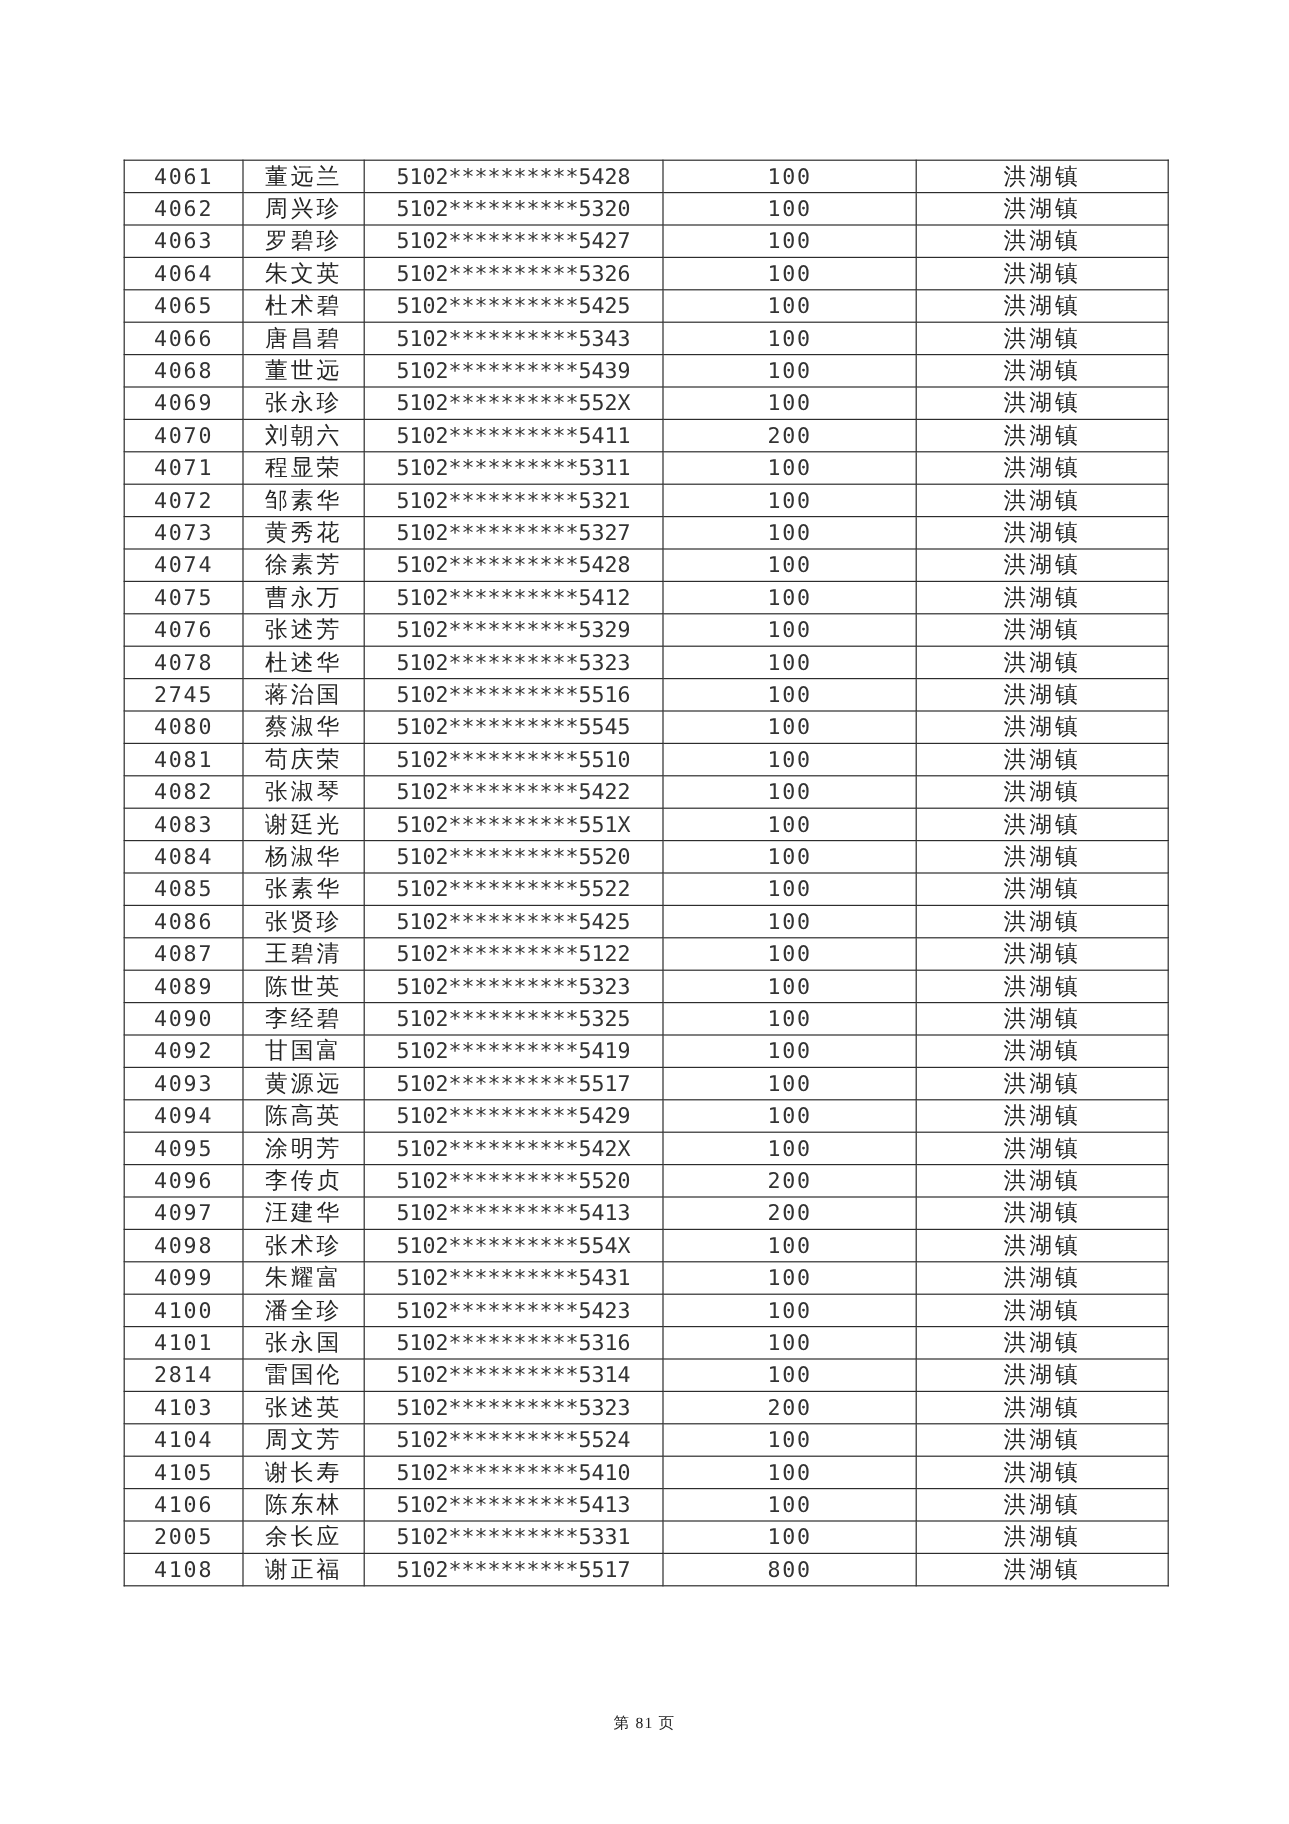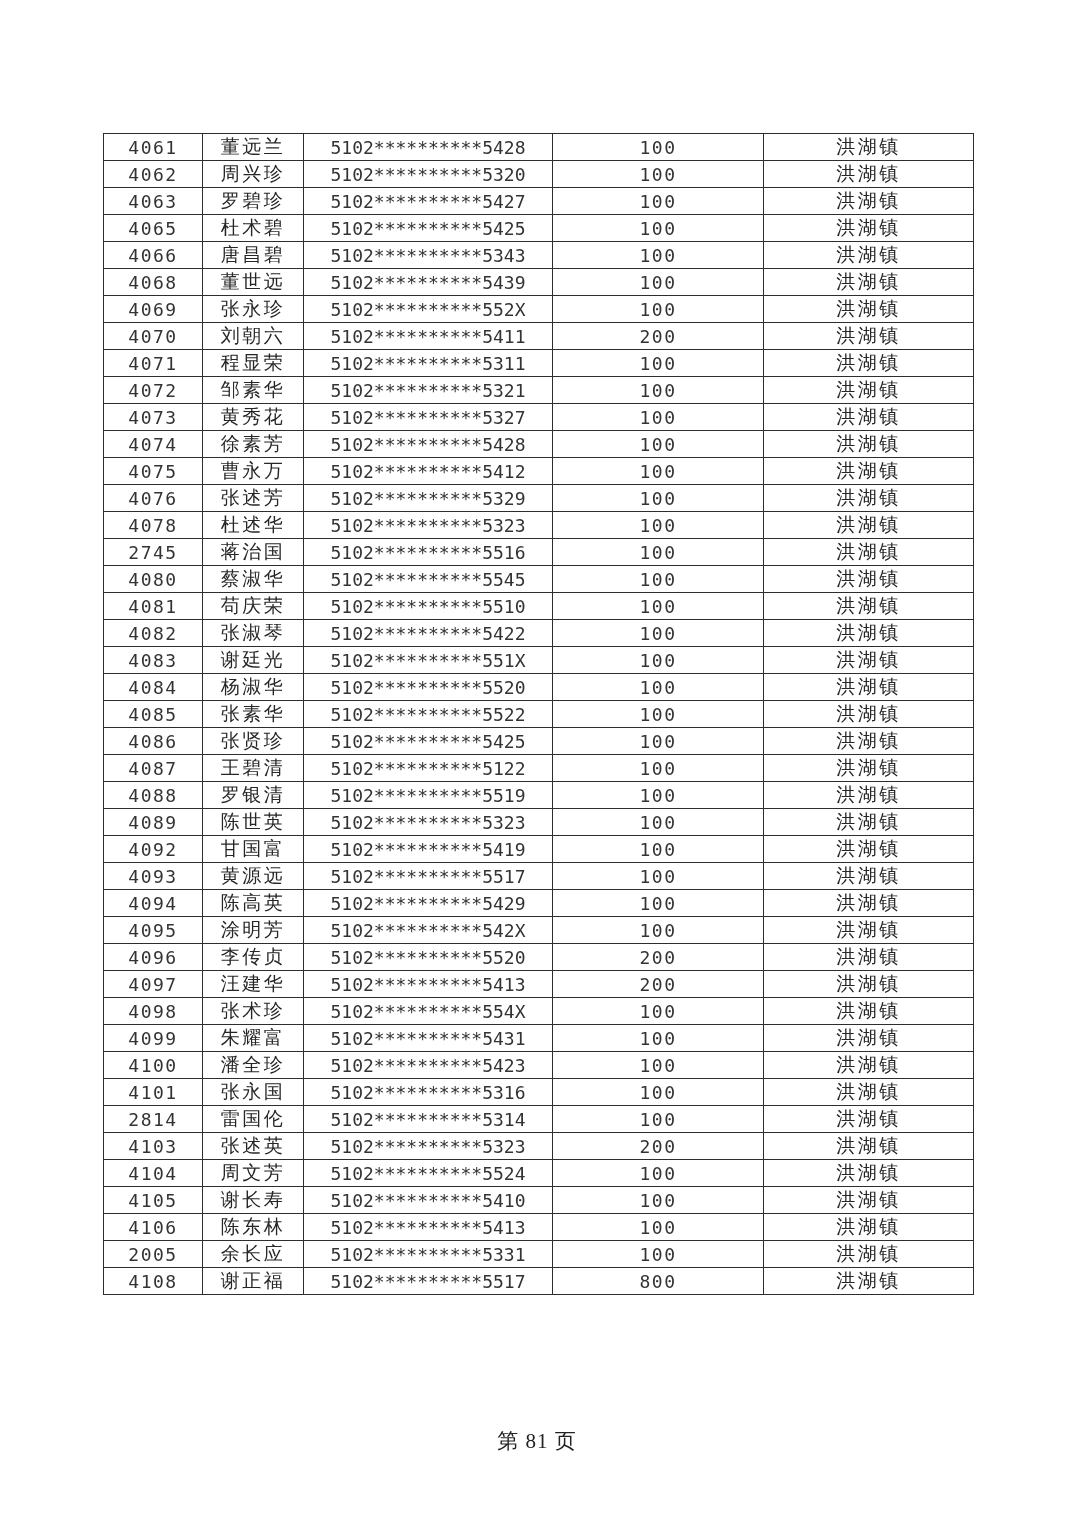--- a/index.html
+++ b/index.html
@@ -47,21 +47,21 @@
   td.sp {
     letter-spacing: 1.5px;
   }
   .footer {
     position: absolute;
     left: 0;
     top: 1427px;
     width: 1074px;
     text-align: center;
     font-family: "Liberation Serif", "DejaVu Serif", serif;
-    font-size: 21px;
+    font-size: 13px;
     letter-spacing: 1px;
     color: #222222;
   }
 </style>
 </head>
 <body>
 
 <div class="page">
   <table class="roster">
     <colgroup>
@@ -87,20 +87,27 @@
           <td class="cjk">洪湖镇</td>
         </tr>
         <tr>
           <td class="num sp">4063</td>
           <td class="cjk">罗碧珍</td>
           <td class="num">5102**********5427</td>
           <td class="num sp">100</td>
           <td class="cjk">洪湖镇</td>
         </tr>
         <tr>
+          <td class="num sp">4064</td>
+          <td class="cjk">朱文英</td>
+          <td class="num">5102**********5326</td>
+          <td class="num sp">100</td>
+          <td class="cjk">洪湖镇</td>
+        </tr>
+        <tr>
           <td class="num sp">4065</td>
           <td class="cjk">杜术碧</td>
           <td class="num">5102**********5425</td>
           <td class="num sp">100</td>
           <td class="cjk">洪湖镇</td>
         </tr>
         <tr>
           <td class="num sp">4066</td>
           <td class="cjk">唐昌碧</td>
           <td class="num">5102**********5343</td>
@@ -234,30 +241,30 @@
           <td class="cjk">洪湖镇</td>
         </tr>
         <tr>
           <td class="num sp">4087</td>
           <td class="cjk">王碧清</td>
           <td class="num">5102**********5122</td>
           <td class="num sp">100</td>
           <td class="cjk">洪湖镇</td>
         </tr>
         <tr>
-          <td class="num sp">4088</td>
-          <td class="cjk">罗银清</td>
-          <td class="num">5102**********5519</td>
-          <td class="num sp">100</td>
-          <td class="cjk">洪湖镇</td>
-        </tr>
-        <tr>
           <td class="num sp">4089</td>
           <td class="cjk">陈世英</td>
           <td class="num">5102**********5323</td>
+          <td class="num sp">100</td>
+          <td class="cjk">洪湖镇</td>
+        </tr>
+        <tr>
+          <td class="num sp">4090</td>
+          <td class="cjk">李经碧</td>
+          <td class="num">5102**********5325</td>
           <td class="num sp">100</td>
           <td class="cjk">洪湖镇</td>
         </tr>
         <tr>
           <td class="num sp">4092</td>
           <td class="cjk">甘国富</td>
           <td class="num">5102**********5419</td>
           <td class="num sp">100</td>
           <td class="cjk">洪湖镇</td>
         </tr>

